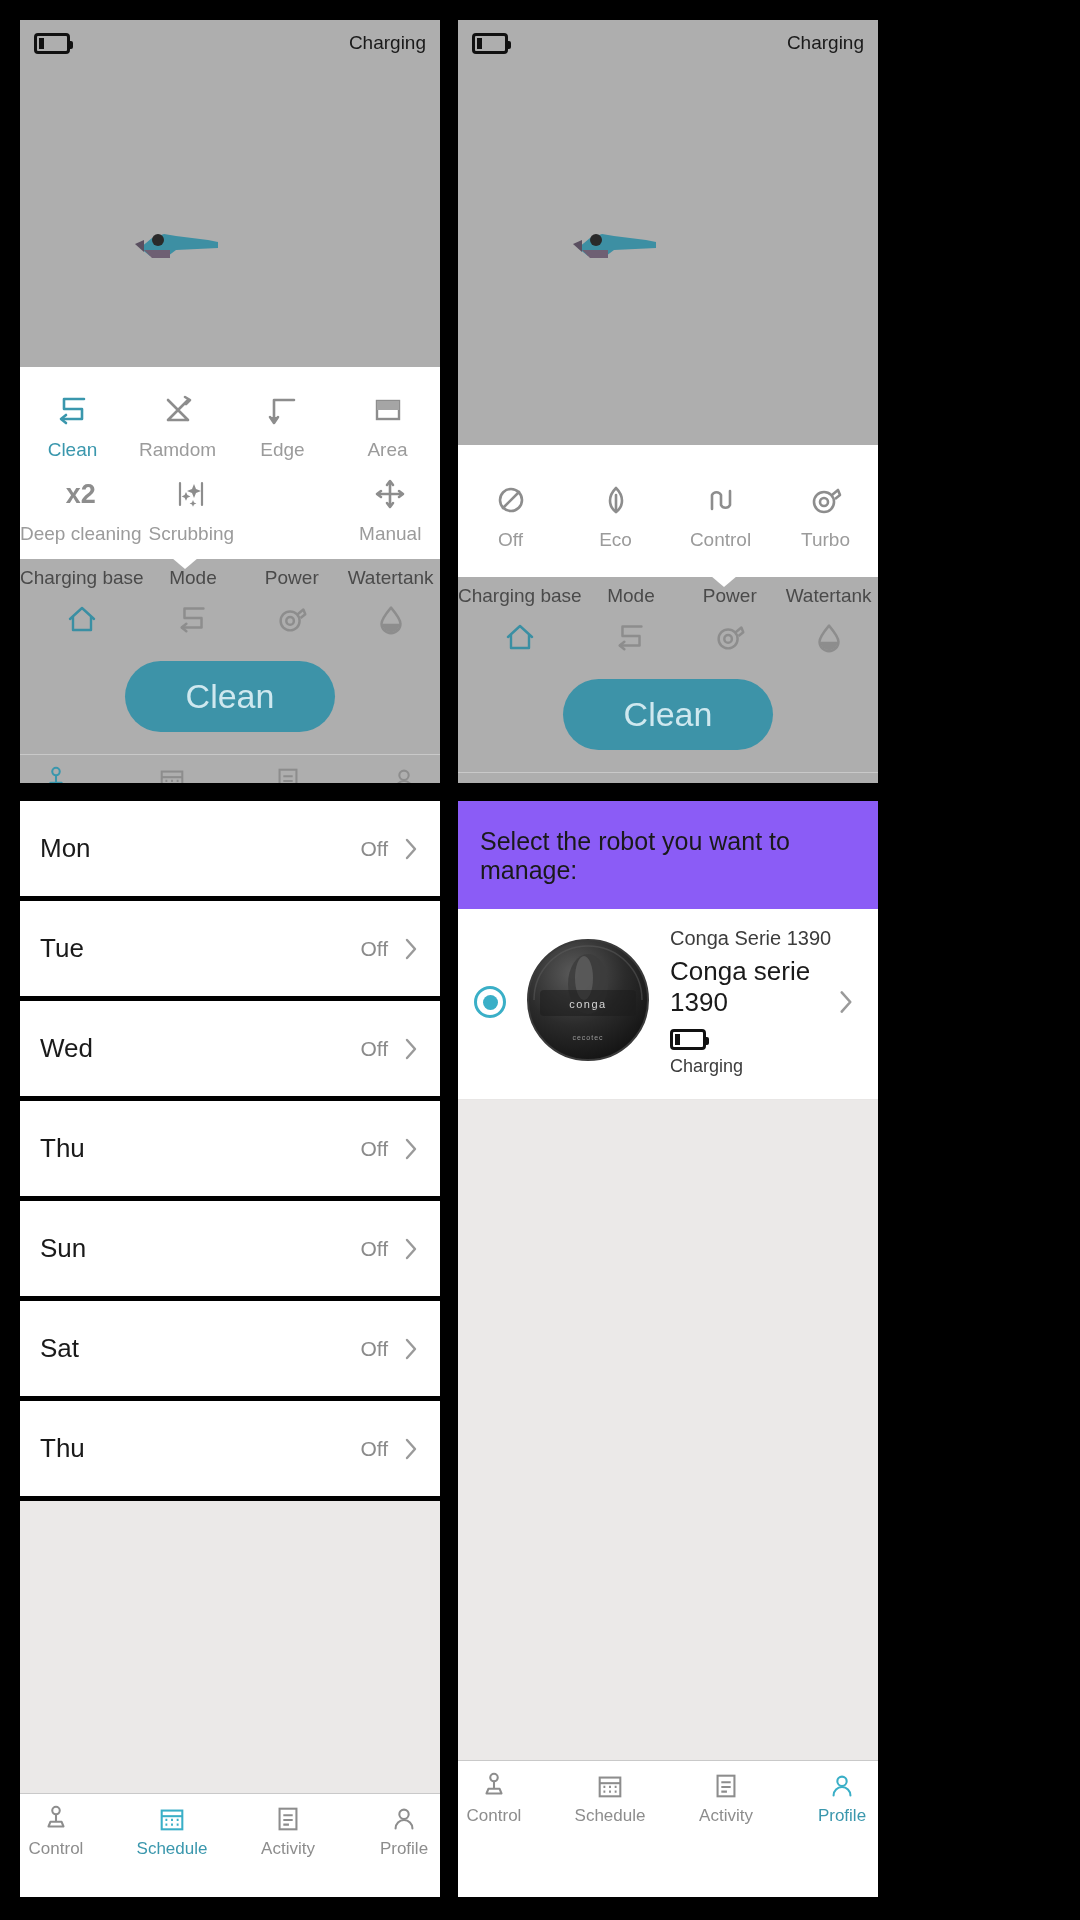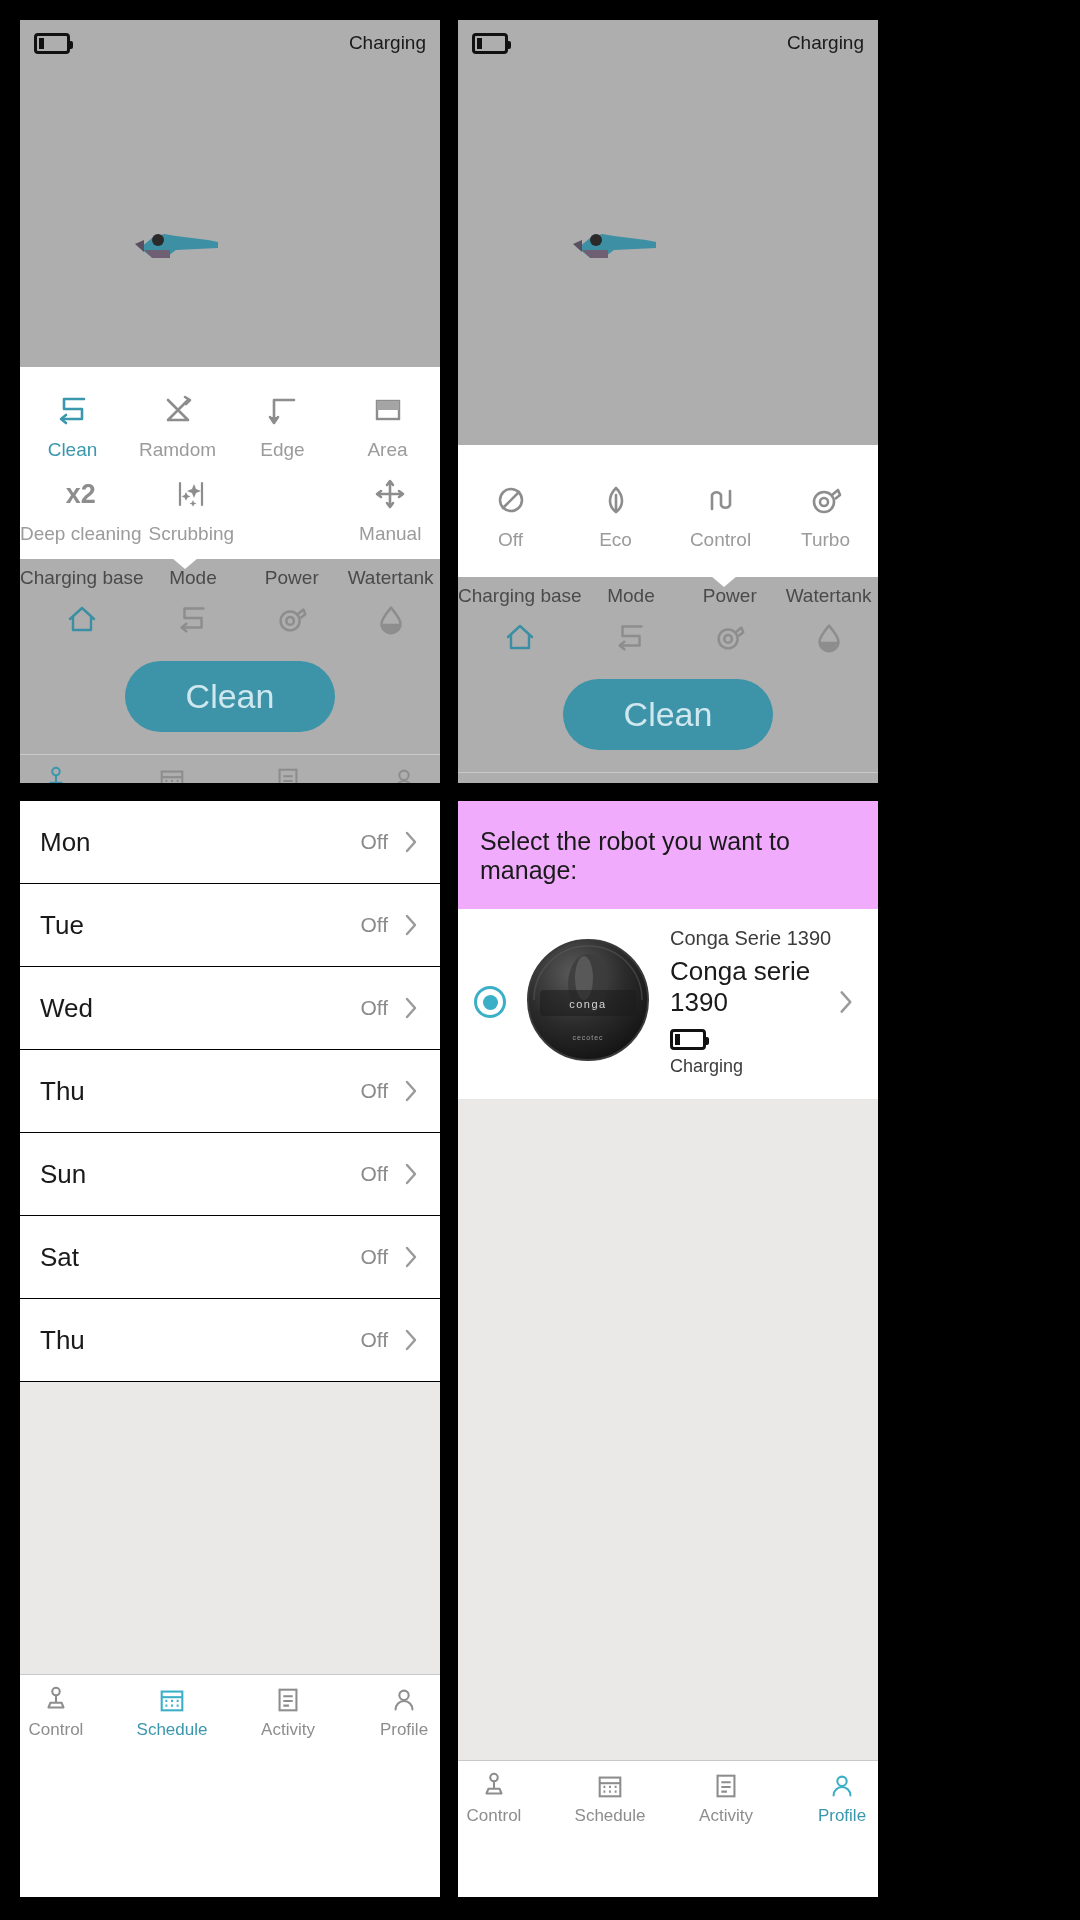--- a/index.html
+++ b/index.html
@@ -90,31 +90,31 @@
   .tabbar.white { background: #fff; }
   .tab { flex: 1; text-align: center; padding: 8px 0 6px; }
   .tab .ti { height: 34px; display: flex; align-items: center; justify-content: center; }
   .tab .tl { font-size: 17px; color: #8d8d8d; margin-top: 3px; }
   .tab.act .tl { color: #3a97ad; }
 
   
   .schedlist { background: #fff; }
   .srow {
     display: flex; align-items: center;
-    height: 83px; padding: 0 20px;
-    border-bottom: 1px solid #000000;
+    height: 100px; padding: 0 20px;
+    border-bottom: 5px solid #000000;
   }
   .sday { font-size: 26px; color: #1a1a1a; flex: 1; }
   .sval { font-size: 21px; color: #8b8b8b; margin-right: 14px; }
   .chev { stroke: #9a9a9a; fill: none; stroke-width: 2.4; }
   .filler { background: #ebe9e8; }
 
   
   .selhdr {
-    background: #f0abfc; padding: 26px 22px 24px;
+    background: #8b5cf6; padding: 26px 22px 24px;
     font-size: 25px; color: #1a1a1a;
   }
   .robotrow {
     background: #fff; display: flex; align-items: center;
     padding: 18px 16px 22px; border-bottom: 1px solid #e8e6e5;
   }
   .radio {
     width: 32px; height: 32px; border-radius: 50%;
     border: 3px solid #3aafc7; display: flex;
     align-items: center; justify-content: center; flex: 0 0 auto;

